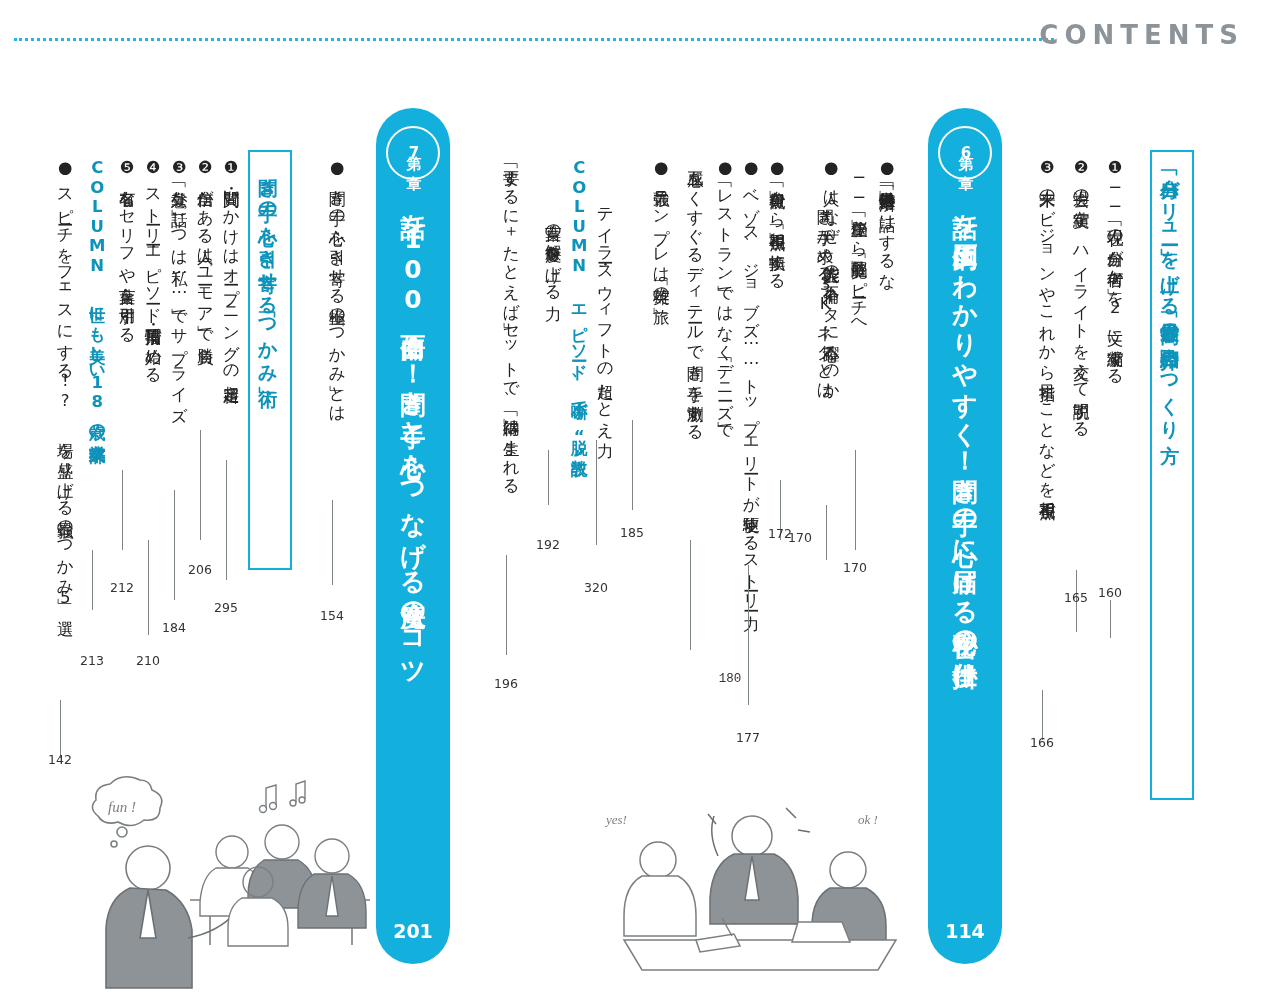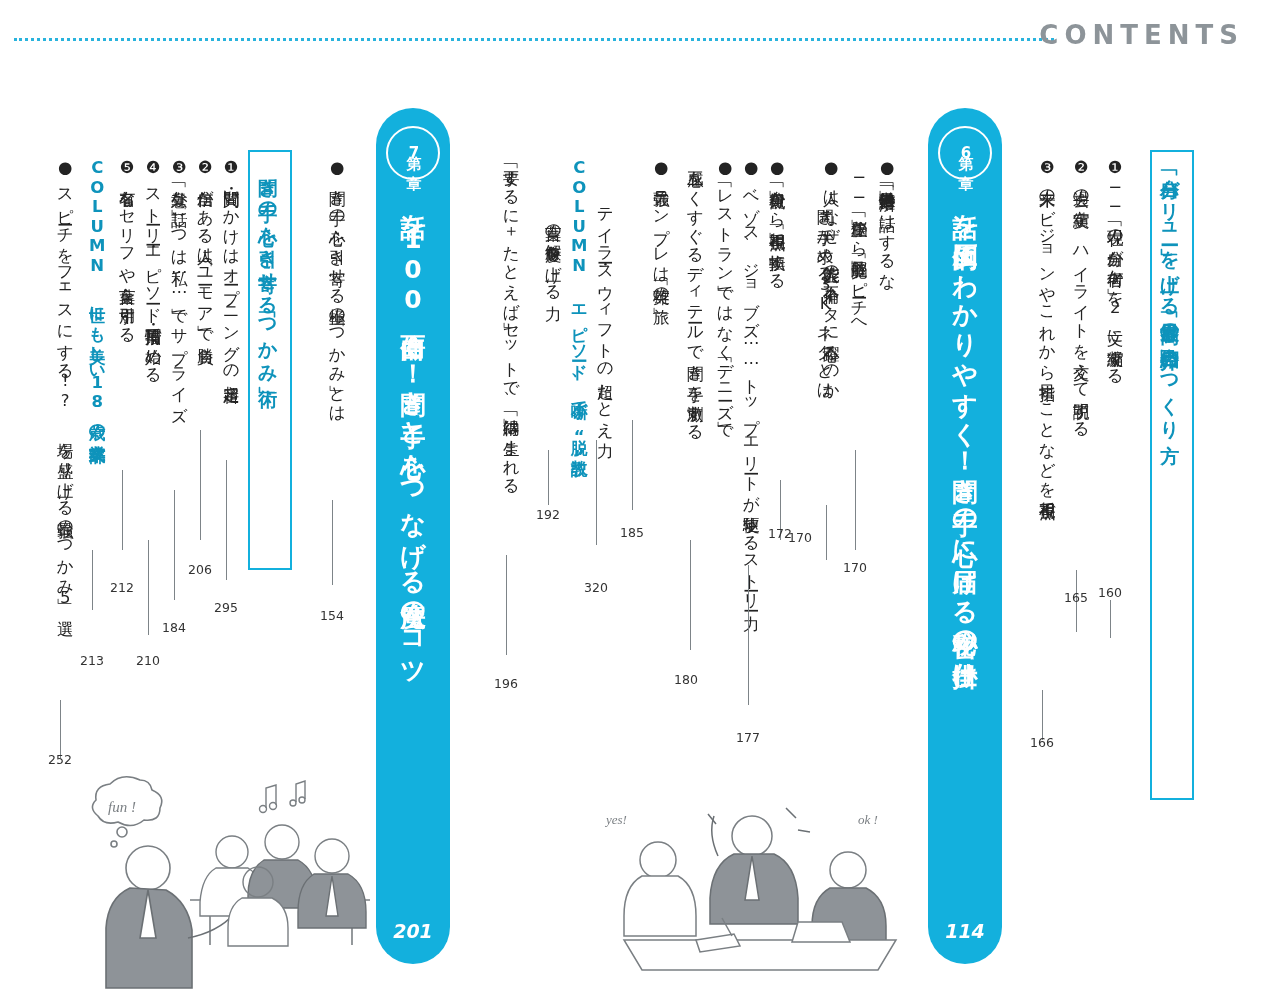--- a/index.html
+++ b/index.html
@@ -52,21 +52,20 @@
     writing-mode:vertical-rl;text-orientation:upright;
     font-size:25px;font-weight:700;line-height:1.32;
     letter-spacing:1px;
     height:calc(100% - 160px);
     font-family:"DejaVu Sans", sans-serif;
   }
   .chapter-page{
     position:absolute;bottom:22px;left:50%;transform:translateX(-50%);
     font-size:19px;font-weight:700;
     font-family:"DejaVu Sans", sans-serif;
-    font-style:italic;
   }
   
   .sec-box{
     position:absolute;
     border:2px solid #13b0dd;
     color:#0e93bb;
     padding:12px 6px;
     box-sizing:border-box;
   }
   .sec-box .inner{
@@ -164,35 +163,35 @@
 <div class="entry" style="left:738px;top:158px;height:370px;"><span>●</span><span>ベゾス、ジョブズ……トップエリートが駆使するストーリー力</span></div>
 <div class="leader" style="left:780px;top:480px;height:60px;"></div>
 <div class="pagenum vt" style="left:780px;top:526px;">172</div>
 
 <div class="entry" style="left:712px;top:158px;height:400px;"><span>●</span><span>「レストラン」ではなく「デニーズ」で</span></div>
 <div class="leader" style="left:748px;top:565px;height:140px;"></div>
 <div class="pagenum vt" style="left:748px;top:730px;">177</div>
 
 <div class="entry" style="left:682px;top:158px;height:420px;"><span></span><span>五感をくすぐるディテールで聞き手を刺激する</span></div>
 <div class="leader" style="left:690px;top:540px;height:110px;"></div>
-<div class="pagenum vt" style="left:686px;top:672px;">180</div>
+<div class="pagenum vt" style="left:730px;top:672px;font-family:Liberation Mono, monospace;">180</div>
 
 <div class="entry" style="left:648px;top:158px;height:300px;"><span>●</span><span>最強テンプレは「英雄の旅」</span></div>
 <div class="leader" style="left:632px;top:420px;height:90px;"></div>
 <div class="pagenum vt" style="left:632px;top:525px;">185</div>
 
 <div class="entry" style="left:592px;top:196px;height:270px;"><span>テイラー・スウィフトの超たとえ力</span></div>
 
 <div class="entry col" style="left:566px;top:158px;height:260px;"><span>COLUMN</span>&nbsp;<span>エピソード、小噺で、脱“説教”</span></div>
 <div class="leader" style="left:596px;top:440px;height:105px;"></div>
 <div class="pagenum vt" style="left:596px;top:580px;">320</div>
 
 <div class="entry" style="left:540px;top:212px;height:230px;"><span>言葉の解像度を上げる力</span></div>
 <div class="leader" style="left:548px;top:450px;height:55px;"></div>
-<div class="pagenum vt" style="left:548px;top:507px;">192</div>
+<div class="pagenum vt" style="left:548px;top:537px;">192</div>
 
 <div class="entry" style="left:498px;top:158px;height:380px;"><span>「要するに＋たとえば」セットで、「納得」は生まれる</span></div>
 <div class="leader" style="left:506px;top:555px;height:100px;"></div>
 <div class="pagenum vt" style="left:506px;top:676px;">196</div>
 
 <div class="entry" style="left:324px;top:158px;height:330px;"><span>●</span><span>聞き手の心を引き寄せる極上の「つかみ」とは</span></div>
 <div class="leader" style="left:332px;top:500px;height:85px;"></div>
 <div class="pagenum vt" style="left:332px;top:608px;">154</div>
 
 <div class="entry" style="left:218px;top:158px;height:290px;"><span>❶</span><span>質問・問いかけはオープニングの超定番</span></div>
@@ -214,21 +213,21 @@
 <div class="entry" style="left:114px;top:158px;height:300px;"><span>❺</span><span>有名なセリフや言葉を引用する</span></div>
 <div class="leader" style="left:122px;top:470px;height:80px;"></div>
 <div class="pagenum vt" style="left:122px;top:572px;margin-top:8px;">212</div>
 
 <div class="entry col" style="left:84px;top:158px;height:380px;"><span>COLUMN</span>&nbsp;<span>世にも美しい18歳の卒業式辞</span></div>
 <div class="leader" style="left:92px;top:550px;height:60px;"></div>
 <div class="pagenum vt" style="left:92px;top:653px;">213</div>
 
 <div class="entry" style="left:52px;top:158px;height:580px;"><span>●</span><span>スピーチをフェスにする!? 場を盛り上げる最強の「つかみ」5選</span></div>
 <div class="leader" style="left:60px;top:700px;height:58px;"></div>
-<div class="pagenum vt" style="left:60px;top:752px;">252</div>
+<div class="pagenum vt" style="left:60px;top:752px;">142</div>
 
 <svg class="illus" style="left:70px;top:760px;" width="300" height="230" viewBox="0 0 300 230">
   <g fill="none" stroke="#7a7f83" stroke-width="1.6">
 
     <path d="M70 20 q-18 -8 -30 4 q-16 2 -14 16 q-8 8 2 16 q6 10 20 6 q14 8 26 -2 q16 2 16 -12 q6 -12 -8 -18 q-2 -10 -12 -10z"></path>
     <circle cx="52" cy="72" r="5"></circle>
     <circle cx="44" cy="84" r="3"></circle>
     <text x="38" y="52" font-size="15" font-family="Liberation Serif, serif" fill="#7a7f83" stroke="none" font-style="italic">fun !</text>
 
     <line x1="120" y1="140" x2="300" y2="140"></line>

